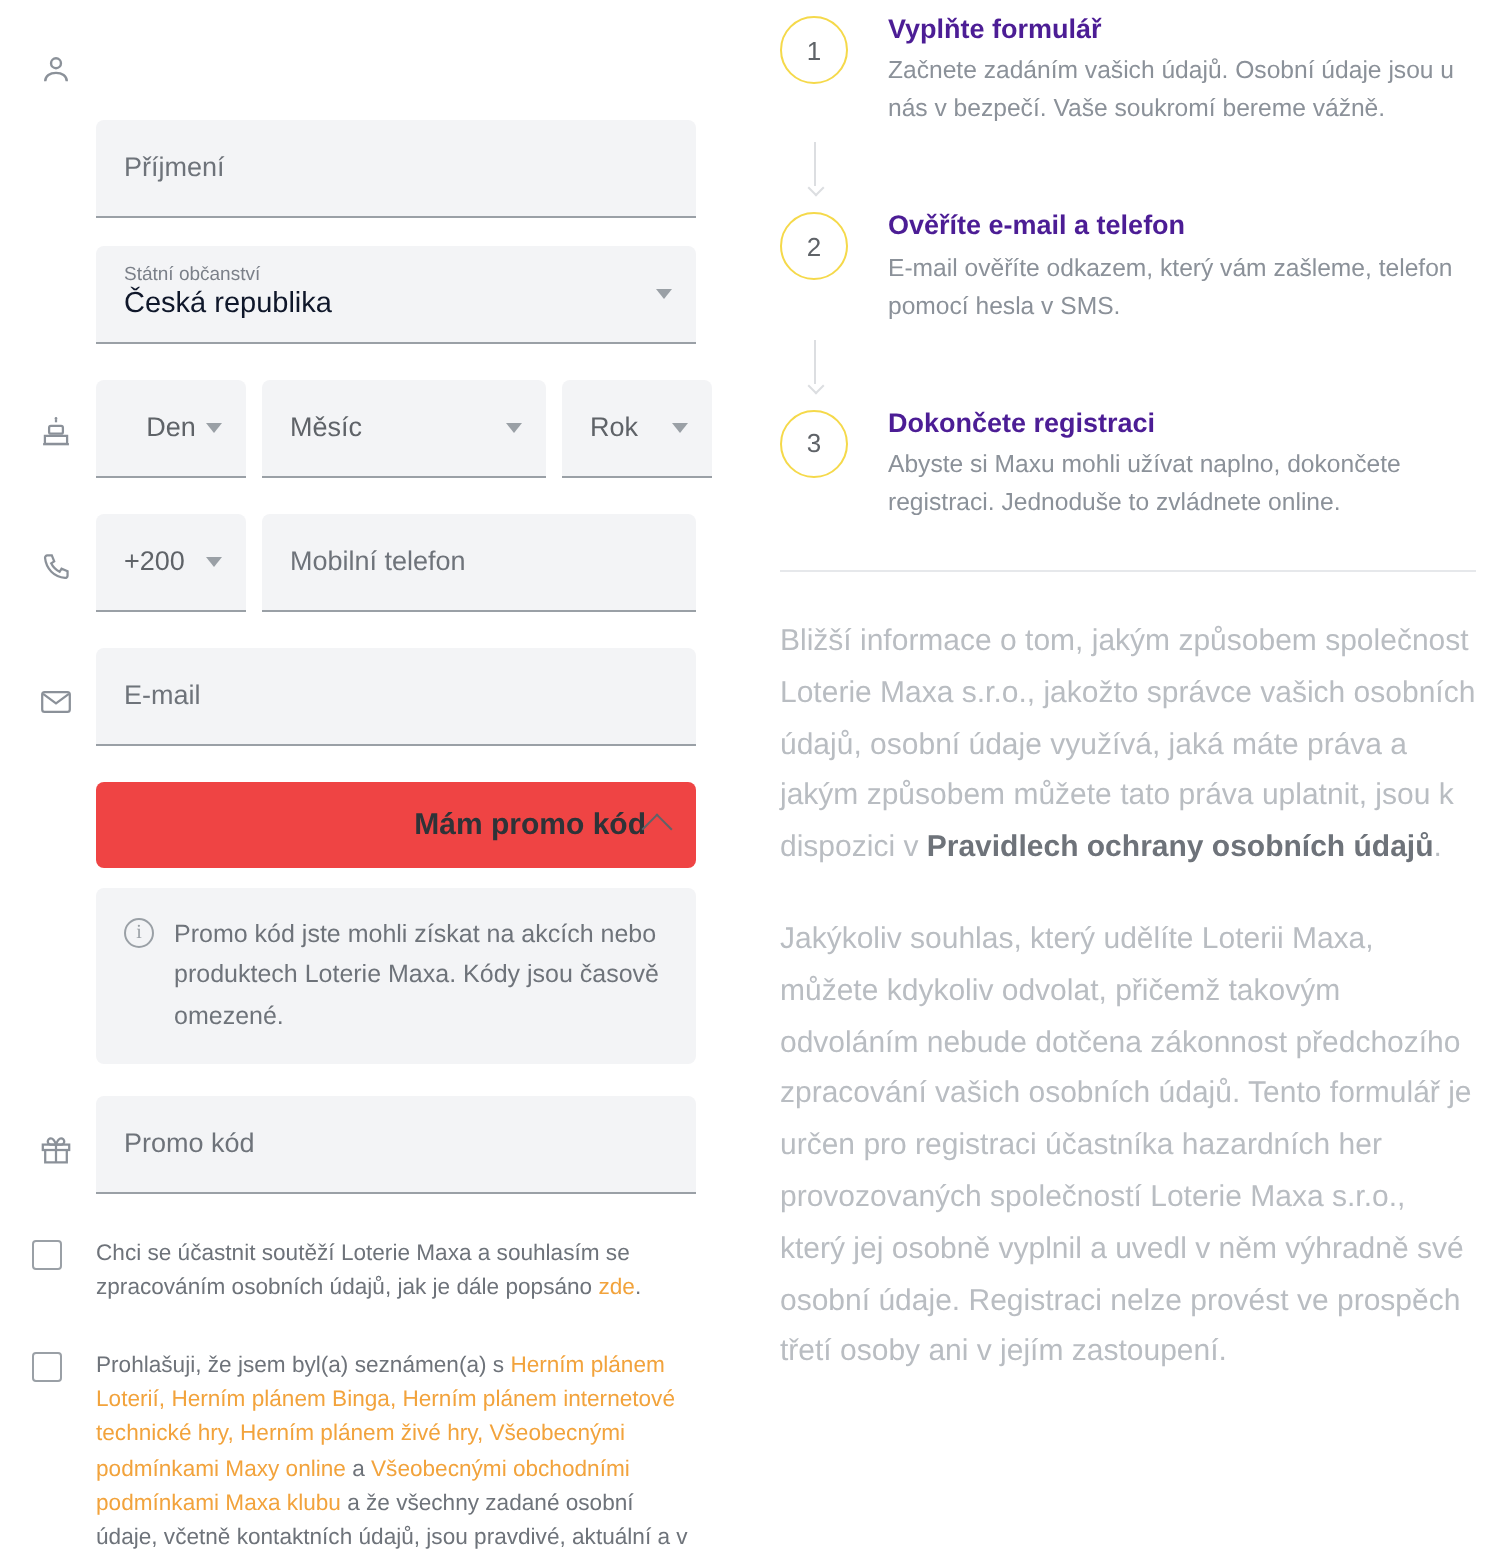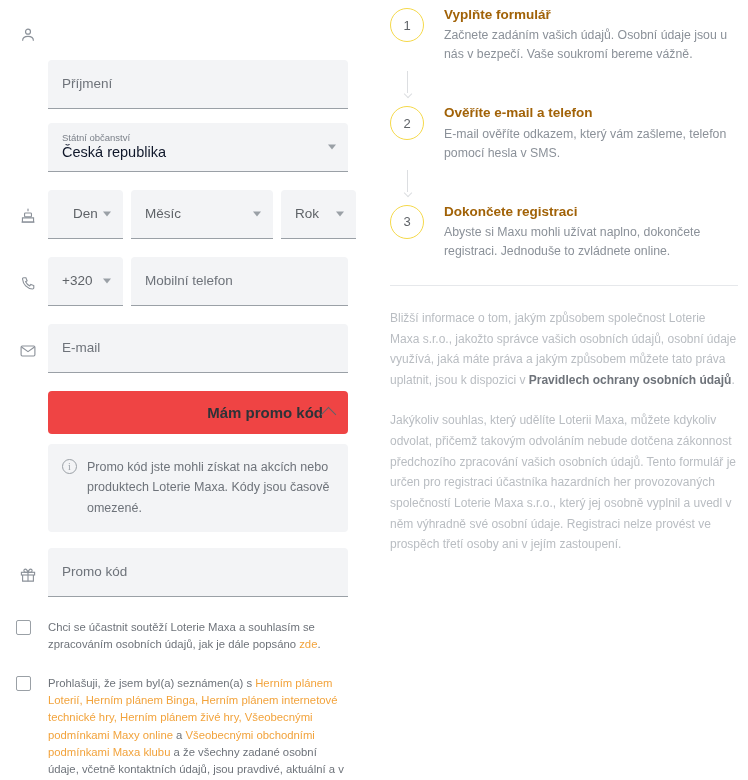--- a/index.html
+++ b/index.html
@@ -95,34 +95,34 @@
   
   .right-col { width: 374px; padding: 6px 10px 0 16px; position:relative; }
 
   .step { display:flex; align-items:flex-start; }
   .step-circle {
     width:34px;height:34px;min-width:34px;border:1.6px solid #f5d94a;border-radius:50%;
     display:flex;align-items:center;justify-content:center;
     color:#5f6368;font-size:13px; margin-right:20px; margin-top:2px;
   }
   .step-body { padding-top:0; }
-  .step-title { color:#a16207; font-size:13.5px; font-weight:bold; line-height:1.35; margin-bottom:2px; }
+  .step-title { color:#4c1d95; font-size:13.5px; font-weight:bold; line-height:1.35; margin-bottom:2px; }
   .step-desc { color:#8b9199; font-size:12.3px; line-height:1.55; max-width:300px; }
 
   .connector { height:40px; display:flex; align-items:center; padding-left:14px; }
   .arrow-down { position:relative; width:7px; height:26px; }
   .arrow-down .stem { position:absolute; left:3px; top:0; width:1px; height:22px; background:#dcdee1; }
   .arrow-down .head {
     position:absolute; left:0.5px; bottom:0; width:6px; height:6px;
     border-right:1px solid #dcdee1; border-bottom:1px solid #dcdee1; transform:rotate(45deg);
   }
 
   .divider { height:1px; background:#e6e8eb; margin: 24px 0 0 0; }
 
-  .legal { color:#b9bdc2; font-size:12px; line-height:1.72; margin-top:22px; max-width:352px; }
+  .legal { color:#b9bdc2; font-size:15px; line-height:1.72; margin-top:22px; max-width:352px; }
   .legal-strong { color:#6e737a; font-weight:bold; }
   .legal2 { margin-top:20px; }
 </style>
 </head>
 <body>
 
 <div class="page">
 
   <div class="form-col">
 
@@ -186,21 +186,21 @@
     <div class="gap-18"></div>
 
     <div class="field-row">
       <div class="lead-icon">
         <svg width="18" height="18" viewBox="0 0 24 24" fill="none" stroke="currentColor" stroke-width="1.5">
           <path d="M6.2 3.6h3l1.6 4-2 1.3a12 12 0 0 0 5.6 5.6l1.3-2 4 1.6v3c0 .9-.8 1.6-1.7 1.5C10.8 18 5.4 12.6 4.7 5.3c-.1-.9.6-1.7 1.5-1.7z"></path>
         </svg>
       </div>
       <div class="phone-row">
         <div class="filled sel sel-pref">
-          <span class="ph">+320</span>
+          <span class="ph">+200</span>
           <span class="caret"></span>
         </div>
         <div class="filled inp-phone">
           <span class="ph">Mobilní telefon</span>
         </div>
       </div>
     </div>
 
     <div class="gap-18"></div>
 

